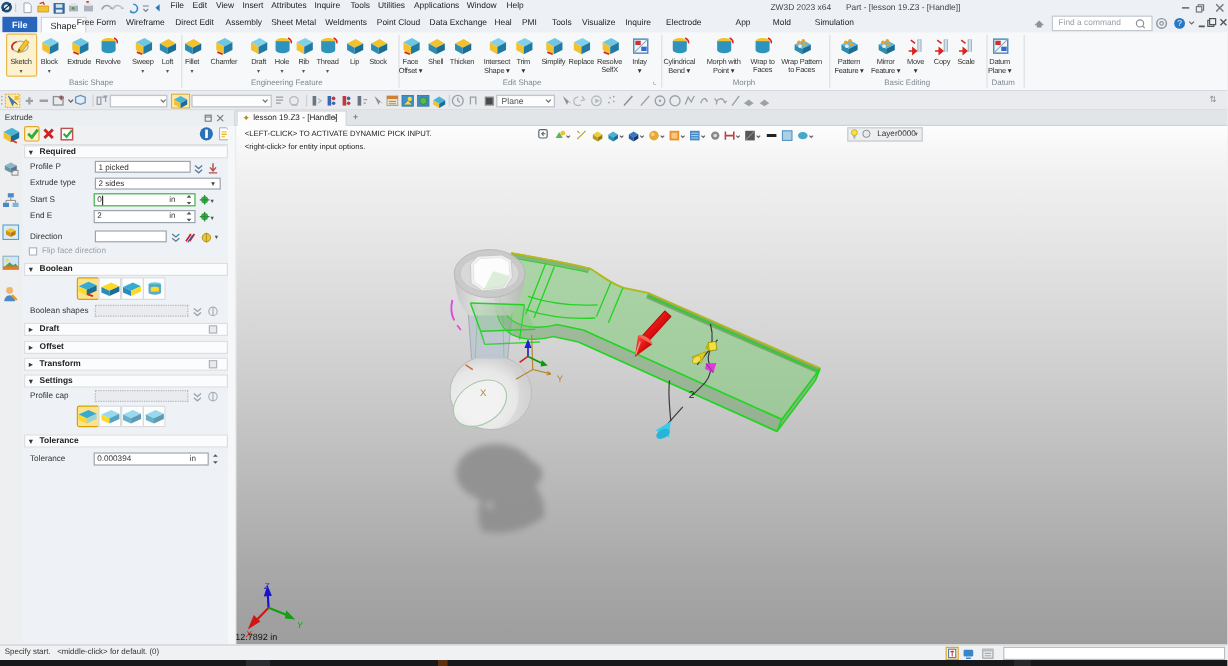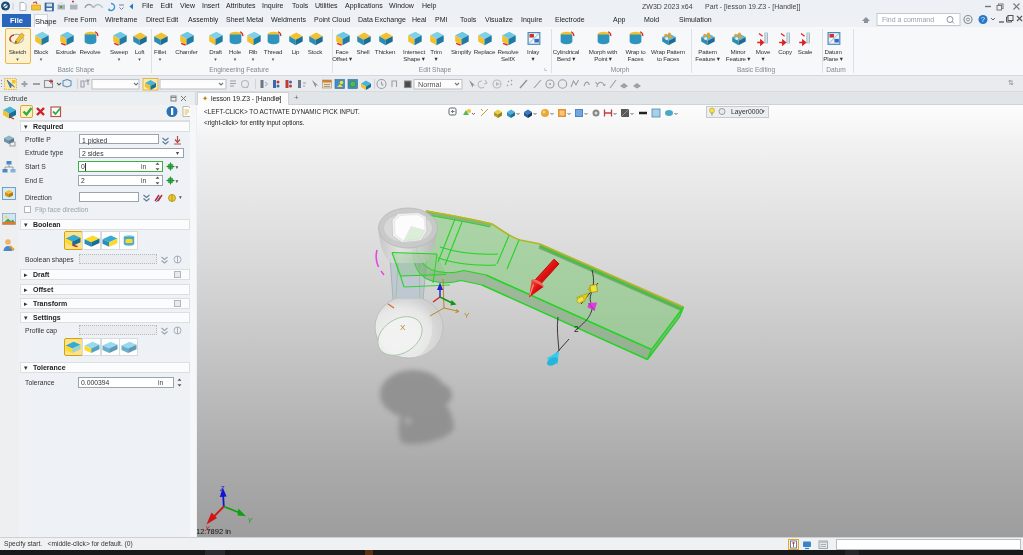--- a/index.html
+++ b/index.html
@@ -138,21 +138,21 @@
 <div class="t" style="left:642px;top:2.5px;font-size:7px;color:#444">ZW3D 2023 x64</div>
 <div class="t" style="left:705px;top:2.5px;font-size:7px;color:#444">Part - [lesson 19.Z3 - [Handle]]</div>
 <svg class="a" style="left:984px;top:2px" width="39" height="9" viewBox="0 0 39 9">
 <path d="M1,4.5 h6" stroke="#777" stroke-width="1.4"></path>
 <rect x="14.5" y="2" width="4.5" height="4.5" fill="none" stroke="#777" stroke-width="1"></rect>
     <rect x="13" y="3.5" width="4.5" height="4.5" fill="#eef1f5" stroke="#777" stroke-width="1"></rect>
 <path d="M29.5,1.5 l6,6 M35.5,1.5 l-6,6" stroke="#777" stroke-width="1.2"></path>
 </svg>
 <div class="a" style="left:0;top:13px;width:1023px;height:14px;background:#edf1f5"></div>
 <div class="a" style="left:2px;top:14px;width:29px;height:13px;background:#2a65bd;color:#fff;font-size:7.5px;text-align:center;line-height:13px;font-weight:bold">File</div>
-<div class="a" style="left:34px;top:14px;width:14px;height:14px;background:#fbfcfd;border:1px solid #d0d5da;border-bottom:none;color:#222;font-size:7.5px;text-align:center;line-height:13px">Shape</div>
+<div class="a" style="left:34px;top:14px;width:38px;height:14px;background:#fbfcfd;border:1px solid #d0d5da;border-bottom:none;color:#222;font-size:7.5px;text-align:center;line-height:13px">Shape</div>
 <div class="t" style="left:64px;top:16px;font-size:7px;color:#222">Free Form</div>
 <div class="t" style="left:105px;top:16px;font-size:7px;color:#222">Wireframe</div>
 <div class="t" style="left:146px;top:16px;font-size:7px;color:#222">Direct Edit</div>
 <div class="t" style="left:188px;top:16px;font-size:7px;color:#222">Assembly</div>
 <div class="t" style="left:226px;top:16px;font-size:7px;color:#222">Sheet Metal</div>
 <div class="t" style="left:271px;top:16px;font-size:7px;color:#222">Weldments</div>
 <div class="t" style="left:314px;top:16px;font-size:7px;color:#222">Point Cloud</div>
 <div class="t" style="left:358px;top:16px;font-size:7px;color:#222">Data Exchange</div>
 <div class="t" style="left:412px;top:16px;font-size:7px;color:#222">Heal</div>
 <div class="t" style="left:435px;top:16px;font-size:7px;color:#222">PMI</div>
@@ -417,21 +417,21 @@
       <circle cx="550" cy="8" r="1" fill="#98a0a8" stroke="none"></circle>
 <circle cx="562.5" cy="8" r="4.2" stroke="#98a0a8"></circle>
 <path d="M571,11 l2.5,-6 2.5,4 2.5,-5" stroke="#98a0a8"></path>
 <path d="M584,10 c1.5,-5 4,-5 5.5,-1 " stroke="#98a0a8"></path>
 <path d="M597,11 c0,-5 6,-7 7,-1 m-7,-2 l-1.5,-2 m8.5,4 l1.5,-2" stroke="#98a0a8"></path>
 <path d="M610,12 l6,-8" stroke="#98a0a8"></path>
 <path d="M620,10 l4,-3 4,3 -4,2.5 z" fill="#9aa1a8" stroke="none"></path>
 <path d="M633,10 l4,-3 4,3 -4,2.5 z" fill="#9aa1a8" stroke="none"></path>
 </g>
   </svg>
-<div class="t" style="left:418px;top:80px;font-size:7.2px;color:#555">Normal</div>
+<div class="t" style="left:418px;top:80px;font-size:7.2px;color:#555">Plane</div>
 <div class="t" style="left:1008px;top:79px;font-size:7px;color:#888">⇅</div>
 <div class="a" style="left:0;top:92px;width:1023px;height:13px;background:#e2e5e8;border-bottom:1px solid #cfd3d7"></div>
 <div class="a" style="left:0;top:92px;width:196px;height:13px;background:#eceff2;border-right:1px solid #d5d9dd"></div>
 <div class="t" style="left:4px;top:94.5px;font-size:6.8px;color:#333">Extrude</div>
 <svg class="a" style="left:170px;top:94.5px" width="18" height="8" viewBox="0 0 18 8">
 <rect x="1" y="1" width="5" height="5" fill="none" stroke="#777" stroke-width=".9"></rect>
     <path d="M1,2.5 h5" stroke="#777" stroke-width=".9"></path>
 <path d="M11,1 l5,5 M16,1 l-5,5" stroke="#777" stroke-width="1"></path>
 </svg>
 <div class="a" style="left:197px;top:92px;width:92px;height:13px;background:#fcfcfd;border:1px solid #cfd3d7;border-bottom:none"></div>

